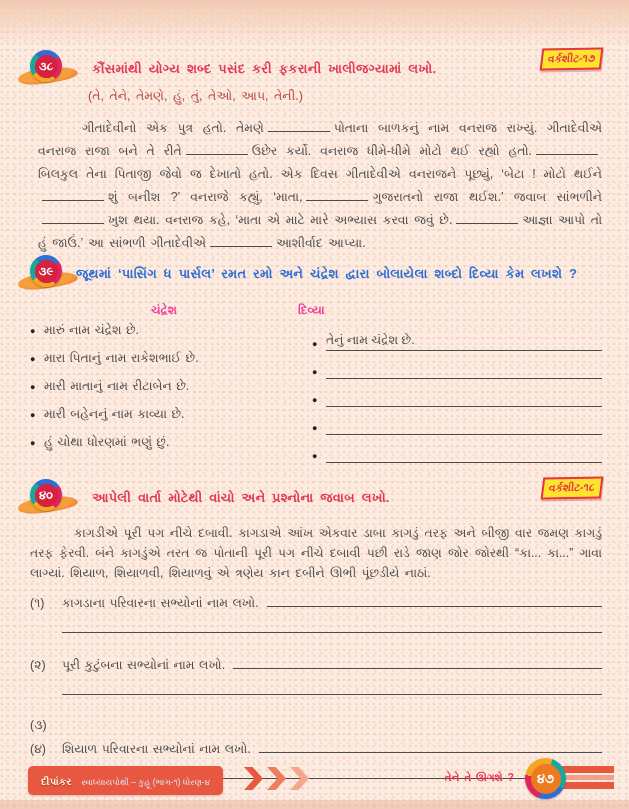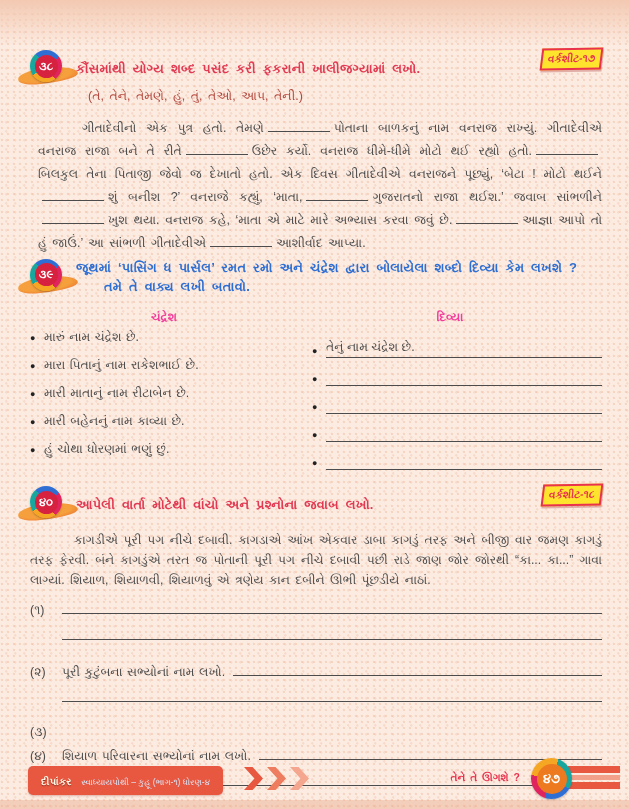--- a/index.html
+++ b/index.html
@@ -21,59 +21,59 @@
   .num-splash{position:absolute;left:-12px;top:18px;width:60px;height:15px;
     background:radial-gradient(ellipse at 45% 45%, #f5a03c 55%, #e8642e 100%);
     border-radius:60% 70% 70% 50%/70% 80% 60% 60%;transform:rotate(-7deg);}
   .num-ring{position:absolute;left:0;top:0;width:32px;height:32px;border-radius:50%;
     background:conic-gradient(from -40deg,#2f6fd3 0 95deg,#e0245e 95deg 185deg,#f5a623 185deg 275deg,#18a79e 275deg 360deg);
     display:flex;align-items:center;justify-content:center;box-shadow:0 1px 2px rgba(0,0,0,.25);}
   .num-core{width:23px;height:23px;border-radius:50%;background:#d6223f;color:#fff;
     font-weight:bold;font-size:11.5px;display:flex;align-items:center;justify-content:center;}
   .sec-titles{margin:3px 110px 0 10px;}
   .sec-title{font-size:13px;font-weight:bold;line-height:19px;letter-spacing:.2px;word-spacing:3px;}
-  .red{color:#e23a52;}
+  .red{color:#e23a52;margin-left:16px;}
   .blue{color:#2e6fd3;}
   .title-line2{margin-left:28px;}
   .ws-badge{position:absolute;right:0;top:-2px;background:#ffe42e;border:2px solid #e8324e;
     color:#e8324e;font-weight:bold;font-size:10.5px;padding:2px 5px 3px;
     transform:skewX(-8deg) rotate(-1deg);box-shadow:1px 2px 0 rgba(178,62,62,.35);white-space:nowrap;}
 
   .word-bank{margin:5px 0 0 58px;font-size:12.5px;color:#b5483e;word-spacing:2px;}
 
   .para{margin:13px 0 0 8px;font-size:12.4px;line-height:23px;color:#4c4c4c;
     text-align:justify;text-indent:44px;word-spacing:2px;}
   .blank{display:inline-block;width:62px;height:4px;border-bottom:1.6px solid #4c4c4c;margin:0 4px;}
 
   
   .col-heads{display:flex;margin-top:14px;}
   .col-head{font-size:12px;font-weight:bold;color:#f23e9a;word-spacing:2px;}
   .col-head.left{width:268px;text-align:center;}
-  .col-head.right{flex:1;text-align:center;}
+  .col-head.right{flex:1;}
   .cols{display:flex;margin-top:6px;}
   .col-l{width:268px;}
   .col-r{flex:1;margin-left:14px;}
   .li-row{display:flex;align-items:flex-start;height:28px;font-size:12.4px;color:#4c4c4c;word-spacing:1px;}
   .bullet{flex:none;width:14px;font-size:9px;color:#222;padding-top:3px;}
   .ans-row{display:flex;align-items:flex-end;height:28px;}
   .ans-row .bullet{align-self:flex-end;padding-bottom:2px;}
   .ans-line{flex:1;border-bottom:1.6px solid #4c4c4c;font-size:12.4px;color:#4c4c4c;
     padding-bottom:2px;line-height:15px;white-space:nowrap;overflow:hidden;}
 
   
   .story{margin:10px 0 0 0;font-size:12.3px;line-height:20px;color:#4c4c4c;
     text-align:justify;text-indent:44px;word-spacing:2px;}
   .q-row{display:flex;align-items:flex-end;font-size:12.4px;color:#4c4c4c;word-spacing:1px;}
   .q-num{flex:none;width:32px;}
   .q-text{flex:none;padding-right:8px;white-space:nowrap;}
   .q-line{flex:1;border-bottom:1.6px solid #4c4c4c;height:2px;margin-bottom:3px;}
   .q-fullline{margin:20px 0 0 32px;border-bottom:1.6px solid #4c4c4c;height:2px;}
 
   
-  .footer{position:absolute;left:0;right:9px;bottom:8px;height:44px;}
+  .footer{position:absolute;left:0;right:15px;bottom:8px;height:44px;}
   .f-banner{position:absolute;left:28px;top:9px;background:#e8573f;border-radius:5px;
     padding:5px 13px 6px;white-space:nowrap;box-shadow:0 1px 2px rgba(150,50,30,.3);}
   .f-brand{font-weight:bold;font-size:10px;color:#fffbe8;text-shadow:0 1px 1px #8c2a1c;letter-spacing:.3px;}
   .f-series{font-size:8.5px;color:#dceaff;margin-left:5px;}
   .chevs{position:absolute;left:244px;top:10px;display:flex;gap:4px;}
   .chev{width:19px;height:23px;clip-path:polygon(0 0,45% 0,100% 50%,45% 100%,0 100%,55% 50%);}
   .chev.c1{background:#e8573f;}
   .chev.c2{background:#ee7c5f;}
   .chev.c3{background:#f4a68e;}
   .f-chap{position:absolute;right:100px;top:14px;color:#e8324e;font-weight:bold;font-size:10.5px;word-spacing:2px;}
@@ -113,21 +113,20 @@
     <section style="">
       <div class="sec-head">
         <div class="num-wrap">
           <div class="num-splash"></div>
           <div class="num-ring">
             <div class="num-core">૩૯</div>
           </div>
         </div>
         <div class="sec-titles" style="margin-right:10px;">
           <div class="sec-title blue">જૂથમાં ‘પાસિંગ ધ પાર્સલ’ રમત રમો અને ચંદ્રેશ દ્વારા બોલાયેલા શબ્દો દિવ્યા કેમ લખશે ?</div>
-          <div class="sec-title blue title-line2">તમે તે વાક્ય લખી બતાવો.</div>
         </div>
       </div>
 
       <div class="col-heads">
         <div class="col-head left">ચંદ્રેશ</div>
         <div class="col-head right">દિવ્યા</div>
       </div>
 
       <div class="cols">
         <div class="col-l">
@@ -188,20 +187,21 @@
         <div class="sec-titles">
           <div class="sec-title red">આપેલી વાર્તા મોટેથી વાંચો અને પ્રશ્નોના જવાબ લખો.</div>
         </div>
         <div class="ws-badge">વર્કશીટ-૧૮</div>
       </div>
 
       <p class="story">કાગડીએ પૂરી પગ નીચે દબાવી. કાગડાએ આંખ એકવાર ડાબા કાગડું તરફ અને બીજી વાર જમણ કાગડું તરફ ફેરવી. બંને કાગડુંએ તરત જ પોતાની પૂરી પગ નીચે દબાવી પછી રાડે જાણ જોર જોરથી “કા... કા...” ગાવા લાગ્યાં. શિયાળ, શિયાળવી, શિયાળવું એ ત્રણેય કાન દબીને ઊભી પૂંછડીયે નાઠાં.</p>
 
       <div class="q-row" style="margin-top:13px;">
         <span class="q-num">(૧)</span>
+        <span class="q-text">કાગડાના પરિવારના સભ્યોનાં નામ લખો.</span>
         <span class="q-line"></span>
       </div>
       <div class="q-fullline"></div>
 
       <div class="q-row" style="margin-top:25px;">
         <span class="q-num">(૨)</span>
         <span class="q-text">પૂરી કુટુંબના સભ્યોનાં નામ લખો.</span>
         <span class="q-line"></span>
       </div>
       <div class="q-fullline"></div>

